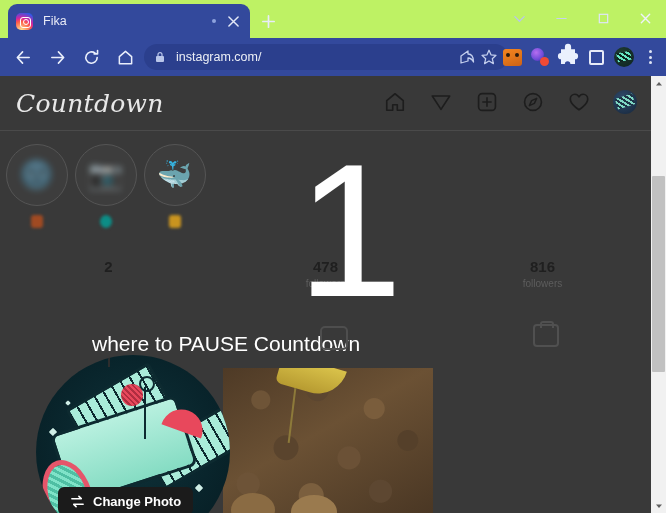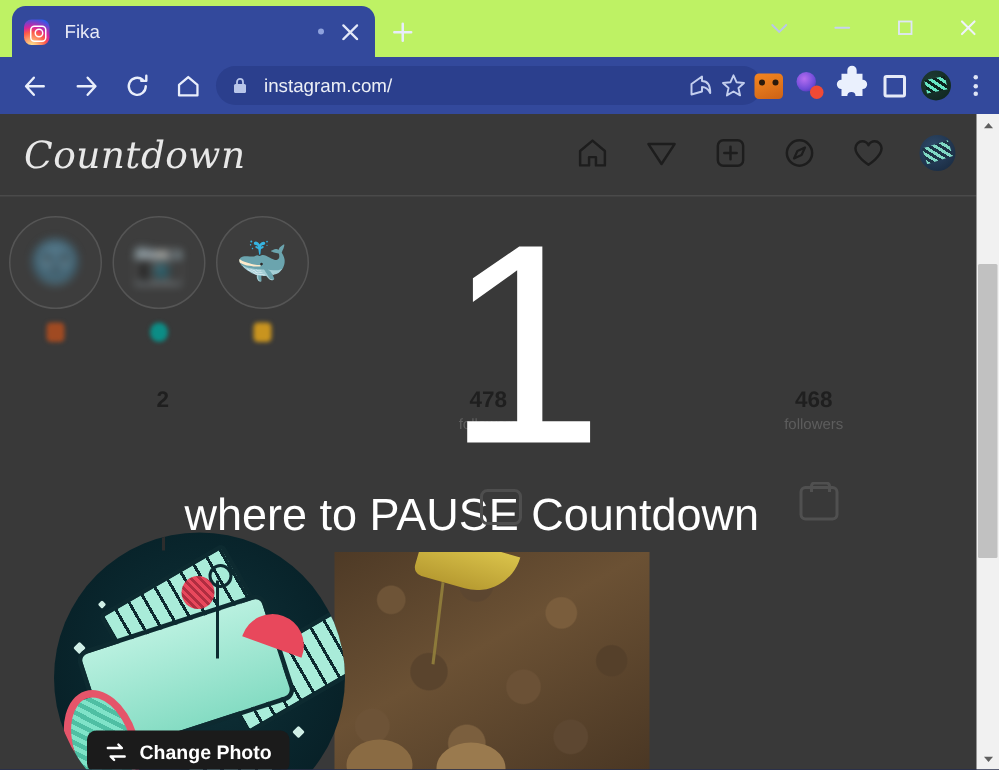--- a/index.html
+++ b/index.html
@@ -201,22 +201,22 @@
   .stat { flex: 1 1 0; text-align: center; }
   .stat .num { color: #1f1f1f; font-size: 15px; font-weight: bold; }
   .stat .lbl { color: #5d5d5d; font-size: 10px; margin-top: 3px; }
 
   
   .bio {
     position: absolute; top: 244px; left: 0; width: 651px; height: 48px;
     display: flex; align-items: center; padding-left: 18px;
   }
   .bio .txt {
-    color: #ffffff; font-size: 30px; white-space: nowrap;
-    margin-left: 105px;
+    color: #ffffff; font-size: 21px; white-space: nowrap;
+    margin-left: 74px;
   }
   .cam-ghost {
     position: absolute; left: 320px; top: 6px; width: 28px; height: 24px;
     border: 2px solid #4e4e4e; border-radius: 5px;
   }
   .cam-ghost2 {
     position: absolute; left: 533px; top: 4px; width: 26px; height: 23px;
     border: 2px solid #505050; border-radius: 4px;
   }
   .cam-ghost2::before {
@@ -524,21 +524,21 @@
 
       <div class="stats">
         <div class="stat">
           <div class="num">2</div>
         </div>
         <div class="stat">
           <div class="num">478</div>
           <div class="lbl">followers</div>
         </div>
         <div class="stat">
-          <div class="num">468</div>
+          <div class="num">816</div>
           <div class="lbl">followers</div>
         </div>
       </div>
 
       <div class="bio">
         <div class="cam-ghost"></div>
         <div class="cam-ghost2"></div>
         <div class="txt">where to PAUSE Countdown</div>
       </div>
 

